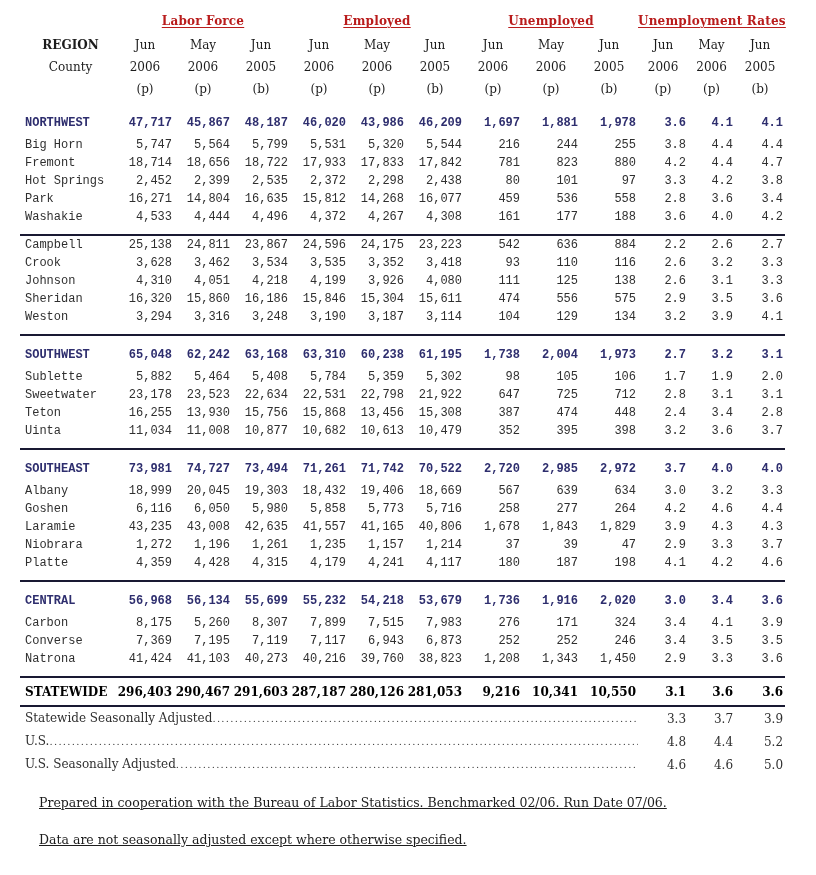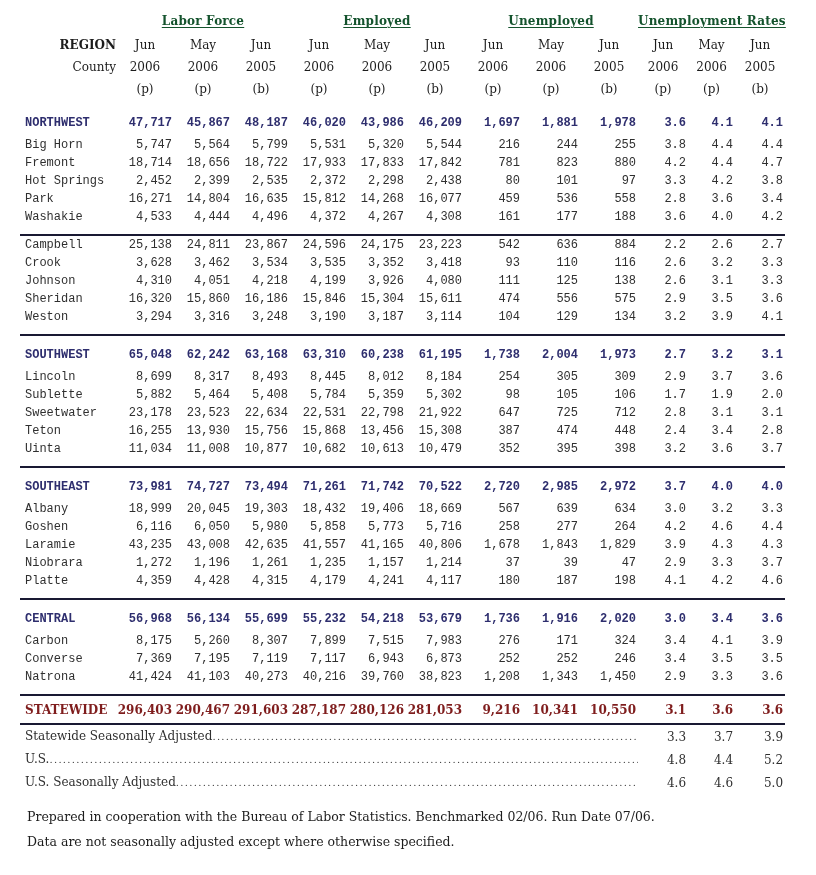--- a/index.html
+++ b/index.html
@@ -2,38 +2,38 @@
 <html><head>
 <meta charset="utf-8">
 <style>
   html,body{margin:0;padding:0;background:#ffffff;}
   body{width:816px;height:875px;overflow:hidden;font-family:"DejaVu Serif", serif;color:#2f2f2f;}
   .page{padding:8px 0 0 20px;}
   table{border-collapse:collapse;table-layout:fixed;width:765px;}
   td,th{padding:0;font-size:12px;white-space:nowrap;}
   thead th{font-weight:normal;text-align:center;color:#1c1c1c;line-height:22px;}
   thead tr.group-row th{line-height:26px;}
-  .group-title{font-weight:bold;color:#14532d;text-decoration:underline;text-underline-offset:2px;letter-spacing:0.2px;}
-  th.h-label{text-align:right;padding-left:5px;}
+  .group-title{font-weight:bold;color:#b91c1c;text-decoration:underline;text-underline-offset:2px;letter-spacing:0.2px;}
+  th.h-label{text-align:center;padding-left:5px;}
   th.h-label.bold{font-weight:bold;}
   td.label{text-align:left;padding-left:5px;}
   td.num{text-align:right;padding-right:2px;}
   tr.region td{color:#2e2e6e;font-weight:bold;line-height:18px;padding-top:10px;padding-bottom:4px;}
   tbody.section.first tr.region td{padding-top:14px;}
   tr.county td{line-height:18px;}
   tr.county.last td{padding-bottom:8px;}
   tbody.section{border-bottom:2px solid #191932;font-family:Liberation Mono, monospace;}
   tbody.statewide{border-top:2px solid #191932;border-bottom:2px solid #191932;}
-  tbody.statewide tr td{color:#7f1d1d;font-weight:bold;line-height:18px;padding-top:5px;padding-bottom:4px;}
+  tbody.statewide tr td{color:#000000;font-weight:bold;line-height:18px;padding-top:5px;padding-bottom:4px;}
   tbody.extras tr td{line-height:22px;}
   .leader-flex{display:flex;align-items:baseline;padding-left:5px;overflow:hidden;justify-content:flex-end;}
   .leader-label{white-space:nowrap;color:#2f2f2f;}
   .leader-dots{flex:1;overflow:hidden;white-space:nowrap;font-size:10px;letter-spacing:1.3px;color:#3a3a3a;}
   .footer{margin-top:12px;padding-left:3px;color:#1d1d1d;font-size:12.5px;}
-  .footer p{margin:4px;line-height:21px;}
+  .footer p{margin:16px;line-height:21px;text-decoration:underline;}
 </style>
 </head>
 <body>
 
 <div class="page">
   <table>
     <colgroup>
       <col style="width:96px">
       <col style="width:58px">
         <col style="width:58px">
@@ -281,35 +281,20 @@
           <td class="num">60,238</td>
           <td class="num">61,195</td>
           <td class="num">1,738</td>
           <td class="num">2,004</td>
           <td class="num">1,973</td>
           <td class="num rate">2.7</td>
           <td class="num rate">3.2</td>
           <td class="num rate">3.1</td>
         </tr>
         <tr class="county">
-          <td class="label">Lincoln</td>
-          <td class="num">8,699</td>
-          <td class="num">8,317</td>
-          <td class="num">8,493</td>
-          <td class="num">8,445</td>
-          <td class="num">8,012</td>
-          <td class="num">8,184</td>
-          <td class="num">254</td>
-          <td class="num">305</td>
-          <td class="num">309</td>
-          <td class="num rate">2.9</td>
-          <td class="num rate">3.7</td>
-          <td class="num rate">3.6</td>
-        </tr>
-        <tr class="county">
           <td class="label">Sublette</td>
           <td class="num">5,882</td>
           <td class="num">5,464</td>
           <td class="num">5,408</td>
           <td class="num">5,784</td>
           <td class="num">5,359</td>
           <td class="num">5,302</td>
           <td class="num">98</td>
           <td class="num">105</td>
           <td class="num">106</td>

